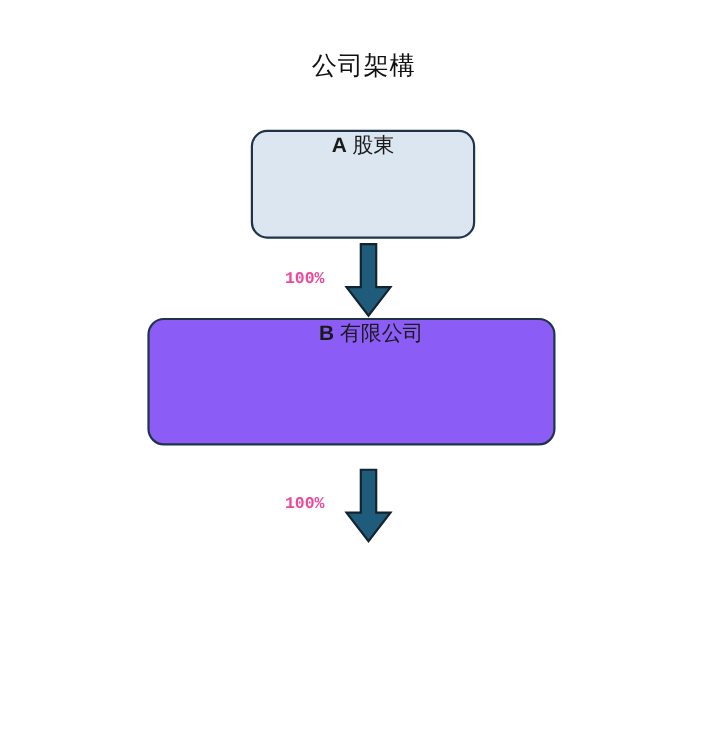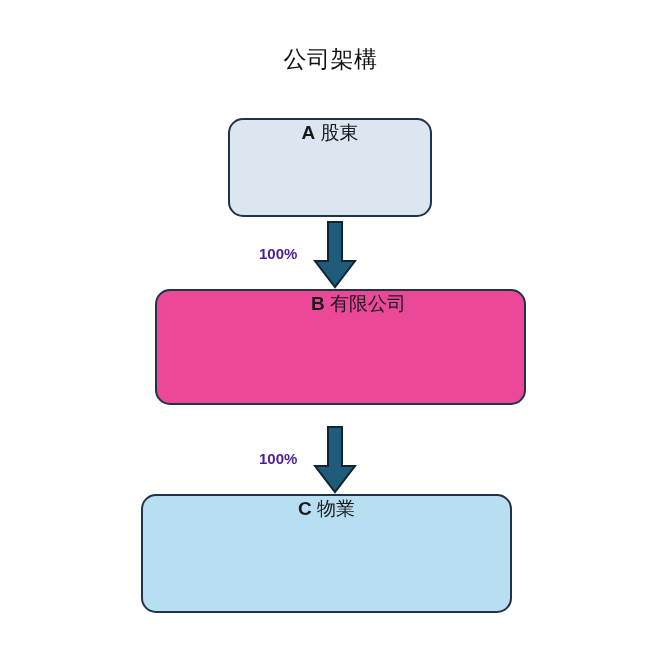--- a/index.html
+++ b/index.html
@@ -59,25 +59,25 @@
   }
 
   #node-shareholder {
     left: 228px;
     top: 118px;
     width: 204px;
     height: 99px;
     background: #dce6f1;
   }
   #node-company {
-    left: 155px;
+    left: 134px;
     top: 289px;
     width: 371px;
     height: 116px;
-    background: #ec4899;
+    background: #8b5cf6;
     padding-left: 36px;
   }
   #node-property {
     left: 141px;
     top: 494px;
     width: 371px;
     height: 119px;
     background: #b8dff1;
   }
 
@@ -88,23 +88,24 @@
     height: 68px;
   }
   #arrow-top { left: 313px; top: 221px; }
   #arrow-bottom { left: 313px; top: 426px; }
 
   
   .pct-label {
     position: absolute;
     font-size: 15px;
     font-weight: bold;
-    color: #4c1d95;
+    color: #ec4899;
     line-height: 20px;
     white-space: nowrap;
+    font-family: Liberation Mono, monospace;
   }
   #pct-top { left: 259px; top: 244px; }
   #pct-bottom { left: 259px; top: 449px; }
 </style>
 </head>
 <body>
 
 <div id="diagram-canvas">
 
   <div class="chart-title">公司架構</div>
@@ -124,19 +125,14 @@
     <div class="node-label">
       <span class="lead">B</span><span>&nbsp;</span><span>有限公司</span>
     </div>
   </div>
 
   <svg class="arrow" id="arrow-bottom" viewBox="0 0 44 68">
     <polygon points="15,1 29,1 29,40 42,40 22,66 2,40 15,40" fill="#1f5b7a" stroke="#14242f" stroke-width="2" stroke-linejoin="miter"></polygon>
   </svg>
   <div class="pct-label" id="pct-bottom">100%</div>
 
-  <div class="node" id="node-property">
-    <div class="node-label">
-      <span class="lead">C</span><span>&nbsp;</span><span>物業</span>
-    </div>
-  </div>
 
 </div>
 
 </body></html>

